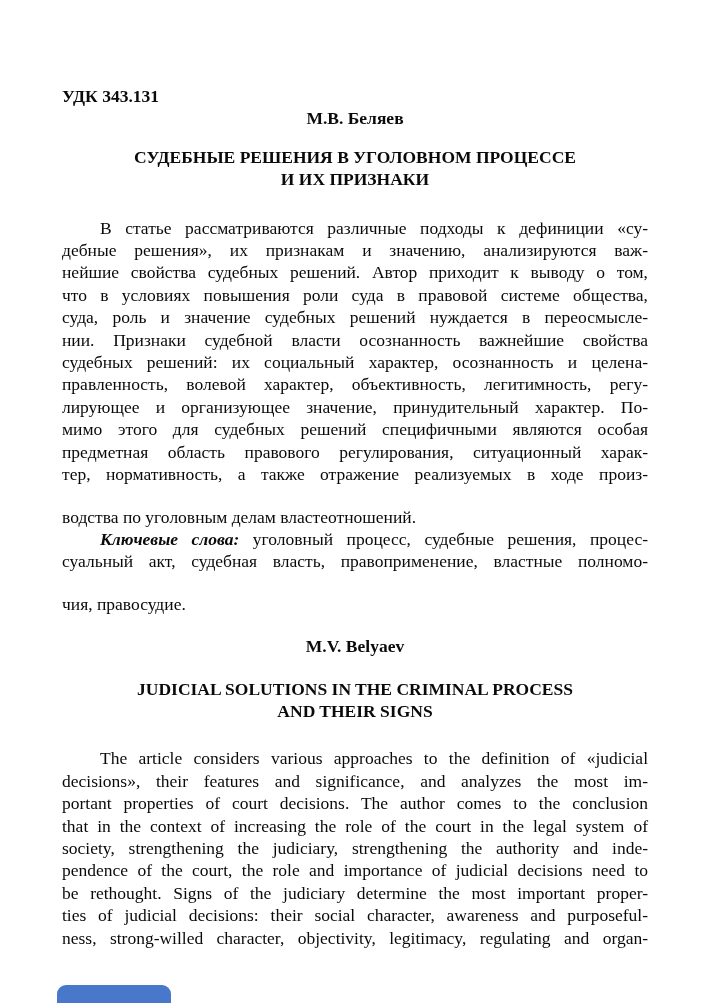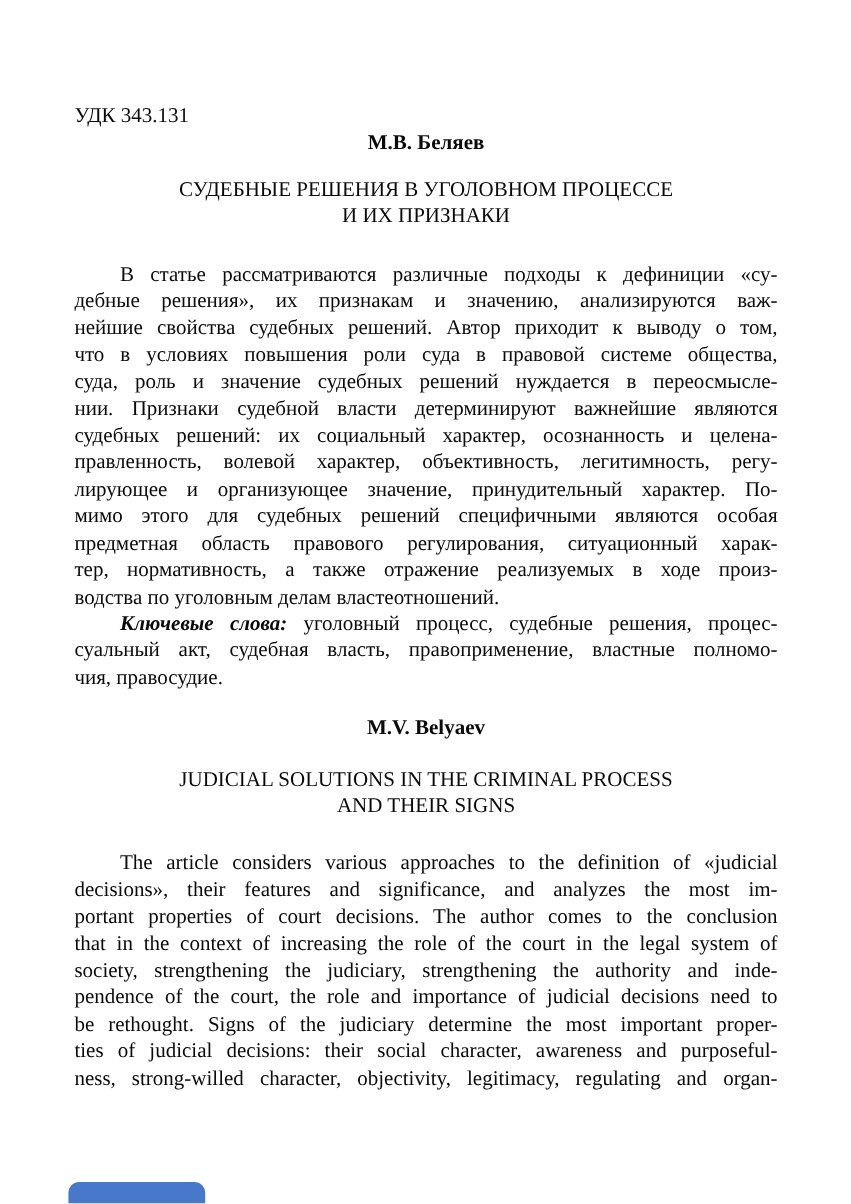--- a/index.html
+++ b/index.html
@@ -25,38 +25,40 @@
     box-sizing: border-box;
     background: #ffffff;
   }
   .tline {
     text-align: justify;
     text-align-last: justify;
     white-space: nowrap;
   }
   .tline.lastleft {
     text-align-last: left;
+    margin-top: 20px;
   }
   .tline.indent {
     text-indent: 38px;
   }
   .center .tline {
     text-align: center;
     text-align-last: center;
     white-space: nowrap;
   }
   .heading {
-    font-weight: normal;
+    font-weight: bold;
   }
   .right {
     text-align: center;
     font-weight: bold;
   }
   .plain {
     text-align: left;
+    font-weight: bold;
   }
   .ital {
     font-style: italic;
     font-weight: bold;
   }
   .mt-title-ru { margin-top: 16px; }
   .mt-abstract-ru { margin-top: 26px; }
   .mt-author-en { margin-top: 20px; }
   .mt-title-en { margin-top: 20px; }
   .mt-abstract-en { margin-top: 25px; }
@@ -83,21 +85,21 @@
       <div class="tline">СУДЕБНЫЕ РЕШЕНИЯ В УГОЛОВНОМ ПРОЦЕССЕ</div>
       <div class="tline">И ИХ ПРИЗНАКИ</div>
     </div>
 
   <div class="para mt-abstract-ru">
       <div class="tline indent">В статье рассматриваются различные подходы к дефиниции «су-</div>
       <div class="tline">дебные решения», их признакам и значению, анализируются важ-</div>
       <div class="tline">нейшие свойства судебных решений. Автор приходит к выводу о том,</div>
       <div class="tline">что в условиях повышения роли суда в правовой системе общества,</div>
       <div class="tline">суда, роль и значение судебных решений нуждается в переосмысле-</div>
-      <div class="tline">нии. Признаки судебной власти детерминируют важнейшие являются</div>
+      <div class="tline">нии. Признаки судебной власти осознанность важнейшие свойства</div>
       <div class="tline">судебных решений: их социальный характер, осознанность и целена-</div>
       <div class="tline">правленность, волевой характер, объективность, легитимность, регу-</div>
       <div class="tline">лирующее и организующее значение, принудительный характер. По-</div>
       <div class="tline">мимо этого для судебных решений специфичными являются особая</div>
       <div class="tline">предметная область правового регулирования, ситуационный харак-</div>
       <div class="tline">тер, нормативность, а также отражение реализуемых в ходе произ-</div>
       <div class="tline lastleft">водства по уголовным делам властеотношений.</div>
     </div>
 
   <div class="para">

